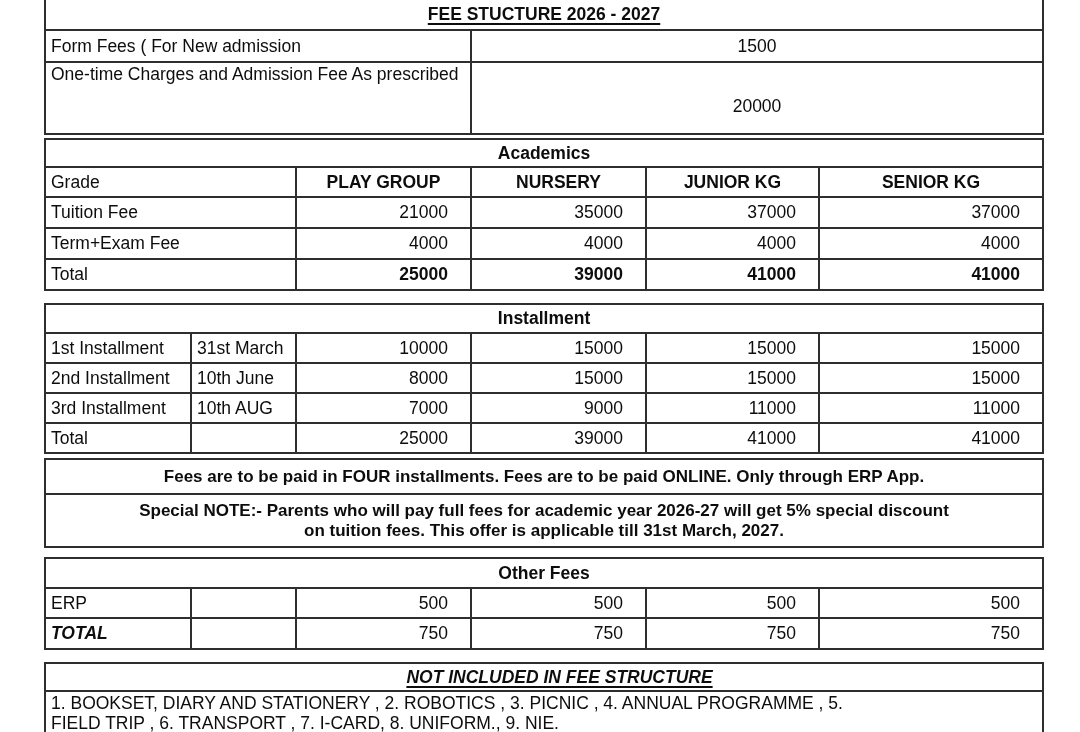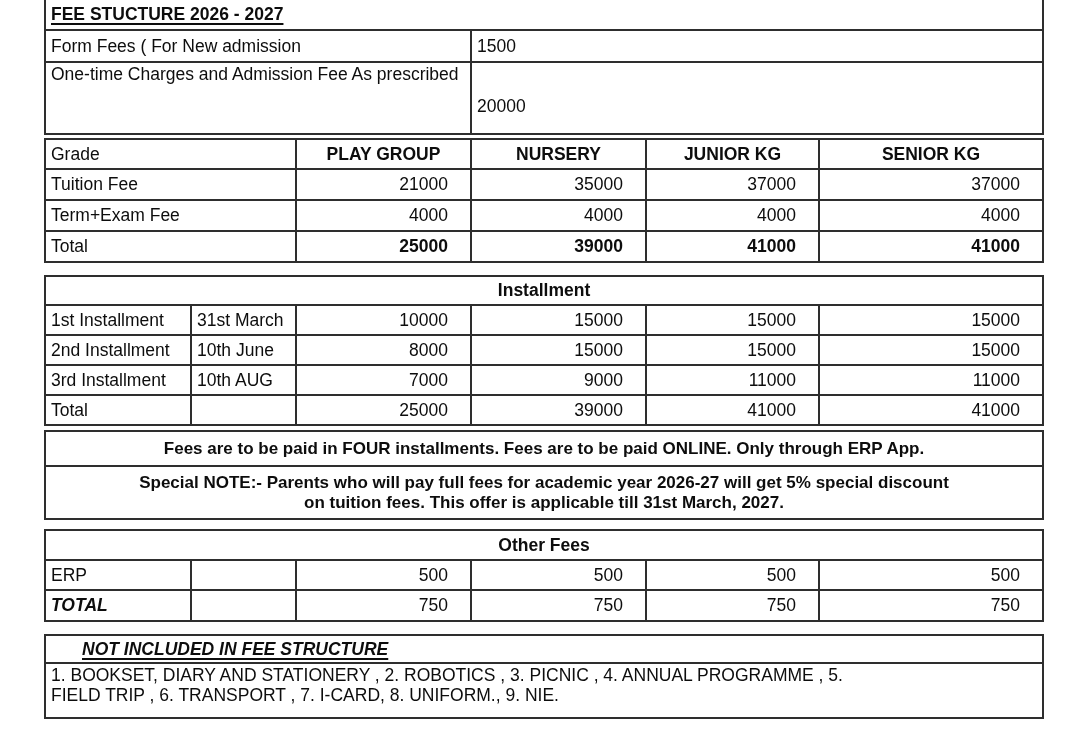--- a/index.html
+++ b/index.html
@@ -19,21 +19,21 @@
     border: 2px solid #2e2e2e;
     font-size: 17.5px;
     line-height: 1.16;
     padding: 1px 5px;
     vertical-align: middle;
     overflow: hidden;
     white-space: nowrap;
   }
   td.wrap { white-space: normal; }
   .num { text-align: right; padding-right: 22px; }
-  .ctr { text-align: left; border-radius: 9px; }
+  .ctr { text-align: center; border-radius: 9px; }
   .b  { font-weight: bold; }
   .bi { font-weight: bold; font-style: italic; }
   .u  { text-decoration: underline; text-decoration-thickness: 2px; text-underline-offset: 3px; }
   .hdrcell { font-weight: bold; text-align: center; }
   .top-tbl { margin-top: -2px; }
   .vtop { vertical-align: top; }
   .vbot { vertical-align: bottom; padding-bottom: 17px; }
   
   .rTitle  td { height: 27px; }
   .rA2 td { height: 28px; }
@@ -81,20 +81,23 @@
 
   <table class="m3">
     <colgroup>
         <col style="width:251px">
         <col style="width:175px">
         <col style="width:175px">
         <col style="width:173px">
         <col style="width:224px">
       </colgroup>
     <tbody>
+        <tr class="rBh">
+      <td colspan="5" class="hdrcell">Academics</td>
+    </tr>
     <tr class="rBg">
       <td>Grade</td>
       <td class="hdrcell">PLAY GROUP</td>
       <td class="hdrcell">NURSERY</td>
       <td class="hdrcell">JUNIOR KG</td>
       <td class="hdrcell">SENIOR KG</td>
     </tr>
     <tr class="rBd">
       <td>Tuition Fee</td>
       <td class="num">21000</td>

